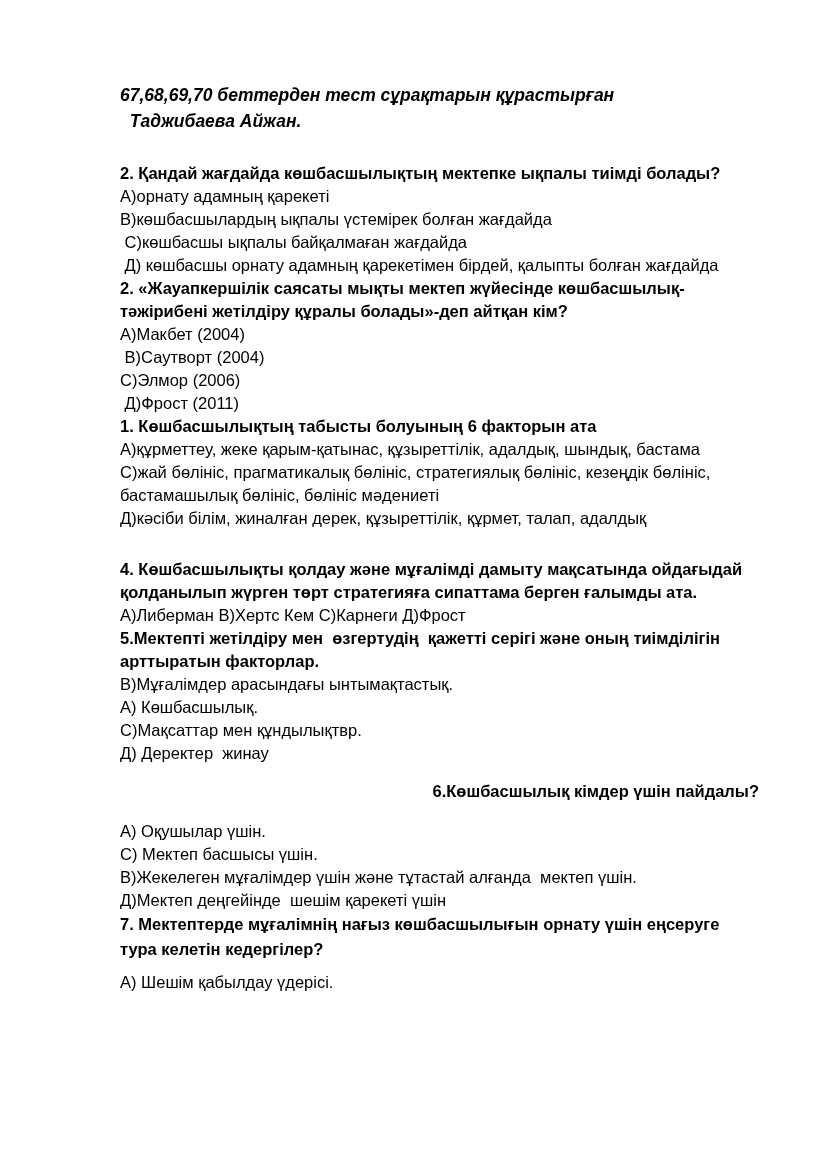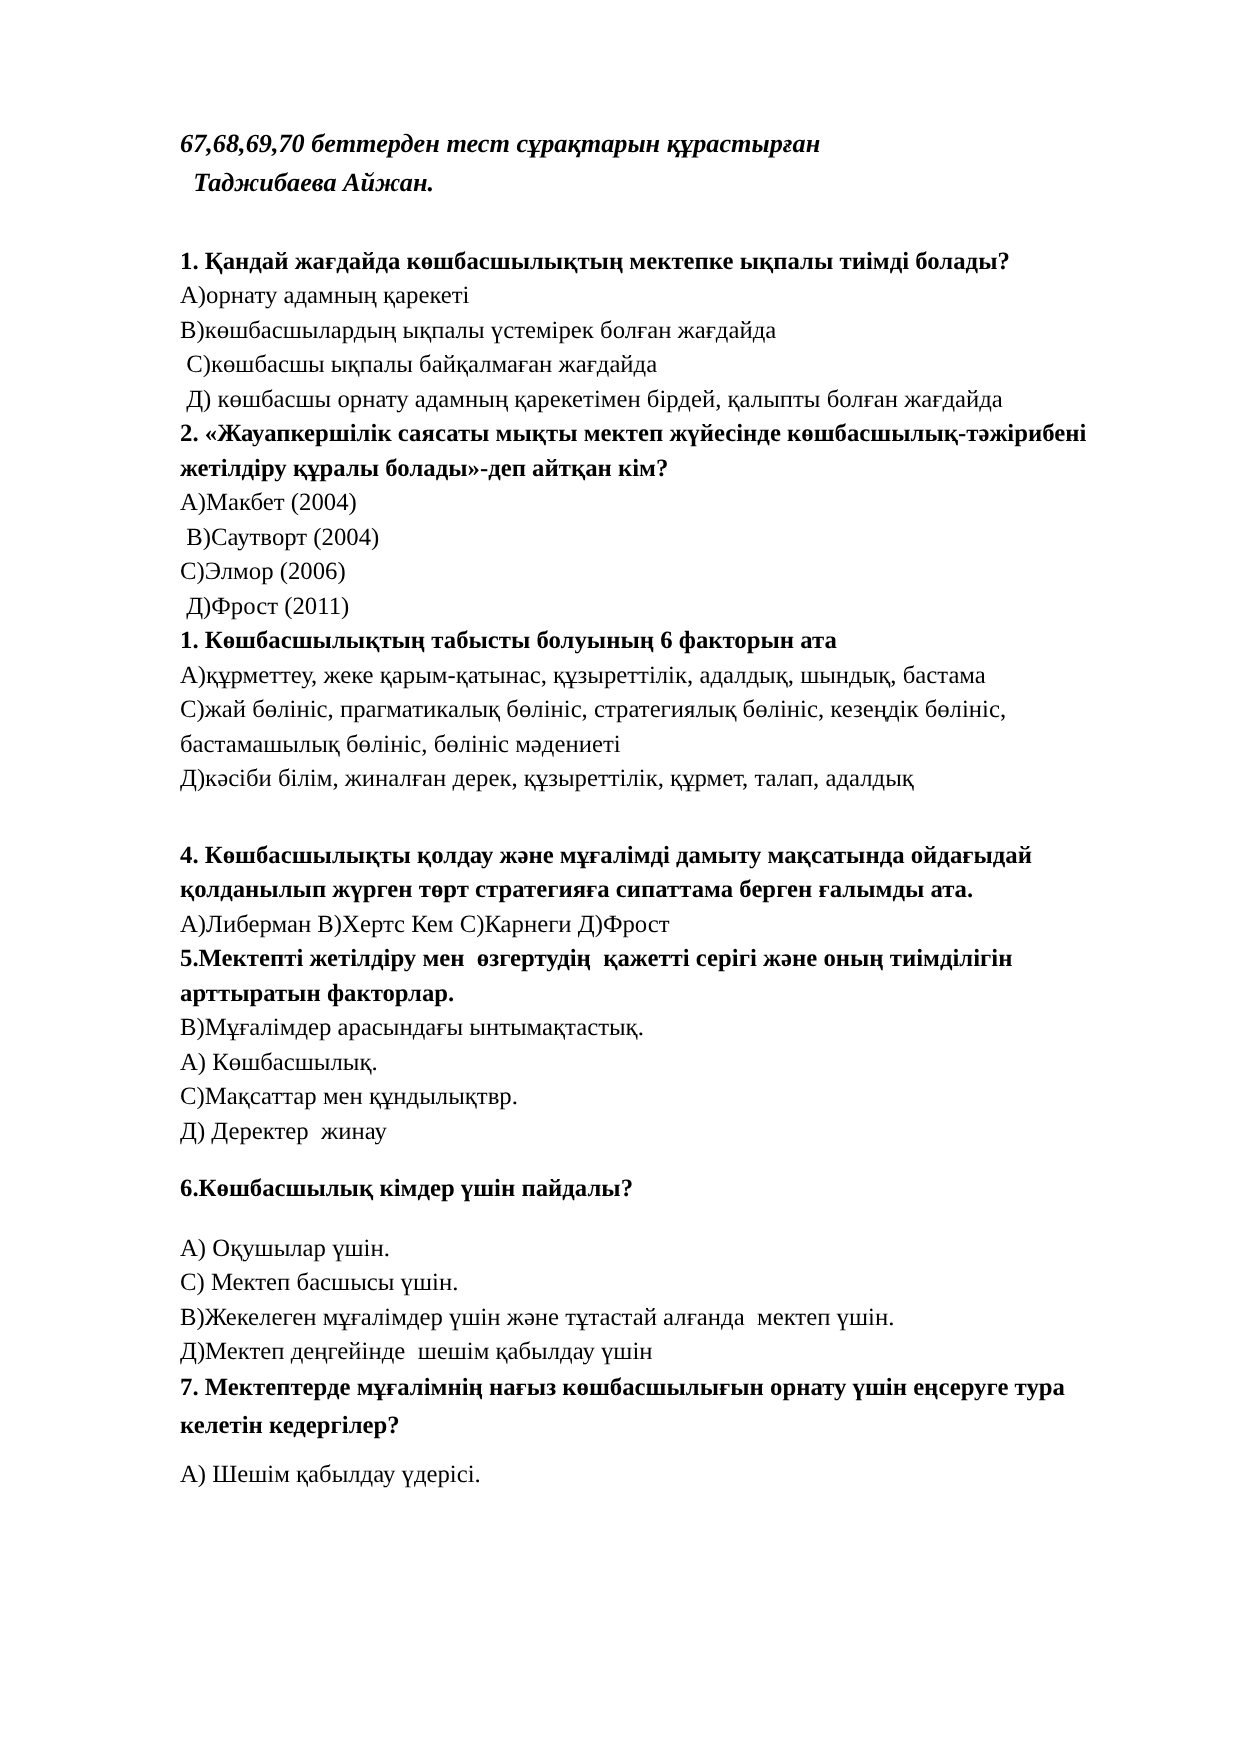--- a/index.html
+++ b/index.html
@@ -6,21 +6,21 @@
     margin: 0;
     padding: 0;
     background: #ffffff;
   }
   .page {
     position: relative;
     width: 827px;
     height: 1170px;
     background: #ffffff;
     color: #000000;
-    font-family: Liberation Serif, serif;
+    font-family: Liberation Sans, sans-serif;
     box-sizing: border-box;
     padding: 82px 68px 0 120px;
     overflow: hidden;
   }
   .page p {
     margin: 0;
     padding: 0;
     white-space: pre-wrap;
     font-size: 16.5px;
     line-height: 23px;
@@ -33,35 +33,35 @@
     line-height: 26px;
     font-weight: bold;
     font-style: italic;
   }
   .q-heading {
     font-weight: bold;
   }
   .question { margin: 0; }
   #q4 { margin-top: 28px; }
   #q6 { margin-top: 15px; }
-  #q6 .q-heading { margin-bottom: 17px; }
+  #q6 .q-heading { margin-bottom: 17px; text-align: right; }
   #q7 .q-heading { line-height: 25px; margin-bottom: 9px; }
 </style>
 </head>
 <body>
 
 <div class="page">
 
   <div class="doc-title">
     <p>67,68,69,70 беттерден тест сұрақтарын құрастырған</p>
     <p>  Таджибаева Айжан.</p>
   </div>
 
   <section class="question" id="q1">
-    <p class="q-heading">1. Қандай жағдайда көшбасшылықтың мектепке ықпалы тиімді болады?</p>
+    <p class="q-heading">2. Қандай жағдайда көшбасшылықтың мектепке ықпалы тиімді болады?</p>
     <p class="option">А)орнату адамның қарекеті</p>
     <p class="option">В)көшбасшылардың ықпалы үстемірек болған жағдайда</p>
     <p class="option"> С)көшбасшы ықпалы байқалмаған жағдайда</p>
     <p class="option"> Д) көшбасшы орнату адамның қарекетімен бірдей, қалыпты болған жағдайда</p>
   </section>
 
   <section class="question" id="q2">
     <p class="q-heading">2. «Жауапкершілік саясаты мықты мектеп жүйесінде көшбасшылық-тәжірибені жетілдіру құралы болады»-деп айтқан кім?</p>
     <p class="option">А)Макбет (2004)</p>
     <p class="option"> В)Саутворт (2004)</p>
@@ -87,21 +87,21 @@
     <p class="option">А) Көшбасшылық.</p>
     <p class="option">С)Мақсаттар мен құндылықтвр.</p>
     <p class="option">Д) Деректер  жинау</p>
   </section>
 
   <section class="question" id="q6">
     <p class="q-heading">6.Көшбасшылық кімдер үшін пайдалы?</p>
     <p class="option">А) Оқушылар үшін.</p>
     <p class="option">С) Мектеп басшысы үшін.</p>
     <p class="option">В)Жекелеген мұғалімдер үшін және тұтастай алғанда  мектеп үшін.</p>
-    <p class="option">Д)Мектеп деңгейінде  шешім қабылдау үшін</p>
+    <p class="option">Д)Мектеп деңгейінде  шешім қарекеті үшін</p>
   </section>
 
   <section class="question" id="q7">
     <p class="q-heading">7. Мектептерде мұғалімнің нағыз көшбасшылығын орнату үшін еңсеруге тура келетін кедергілер?</p>
     <p class="option">А) Шешім қабылдау үдерісі.</p>
   </section>
 
 </div>
 
 </body></html>

